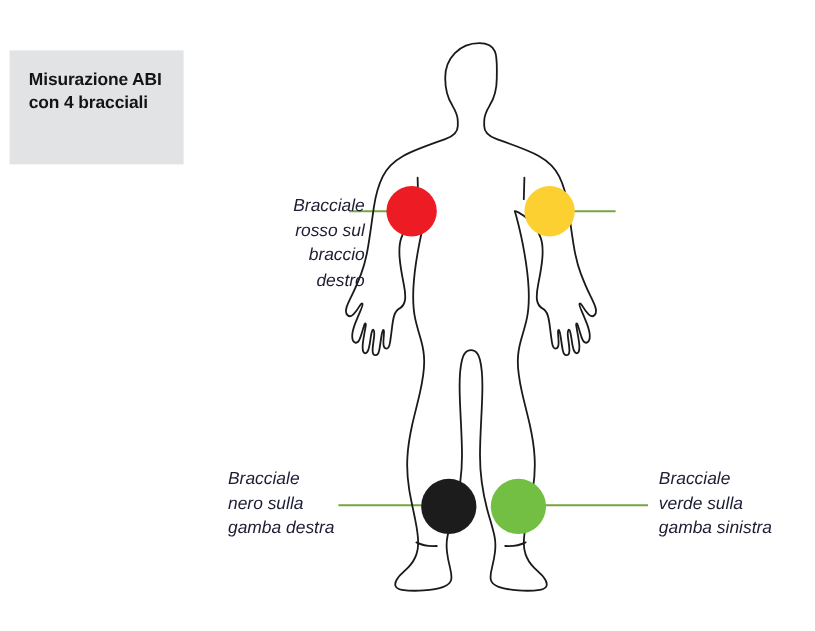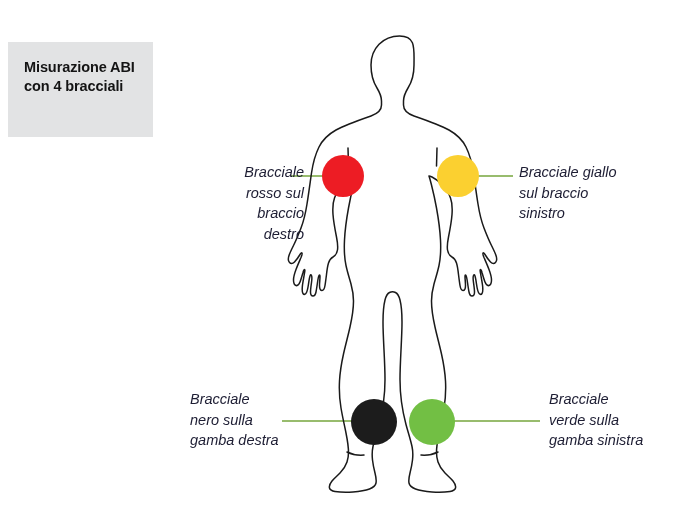--- a/index.html
+++ b/index.html
@@ -277,23 +277,20 @@
     <circle cx="458" cy="176" r="21" fill="#FBD030"></circle>
     <circle cx="374" cy="422" r="23" fill="#1C1C1C"></circle>
     <circle cx="432" cy="422" r="23" fill="#72BF44"></circle>
   </svg>
 
   <div class="callout right-align" id="label-red">Bracciale
 rosso sul
 braccio
 destro</div>
 
-  <div class="callout" id="label-yellow">Bracciale giallo
-sul braccio
-sinistro</div>
 
   <div class="callout" id="label-black">Bracciale
 nero sulla
 gamba destra</div>
 
   <div class="callout" id="label-green">Bracciale
 verde sulla
 gamba sinistra</div>
 
 </div>

